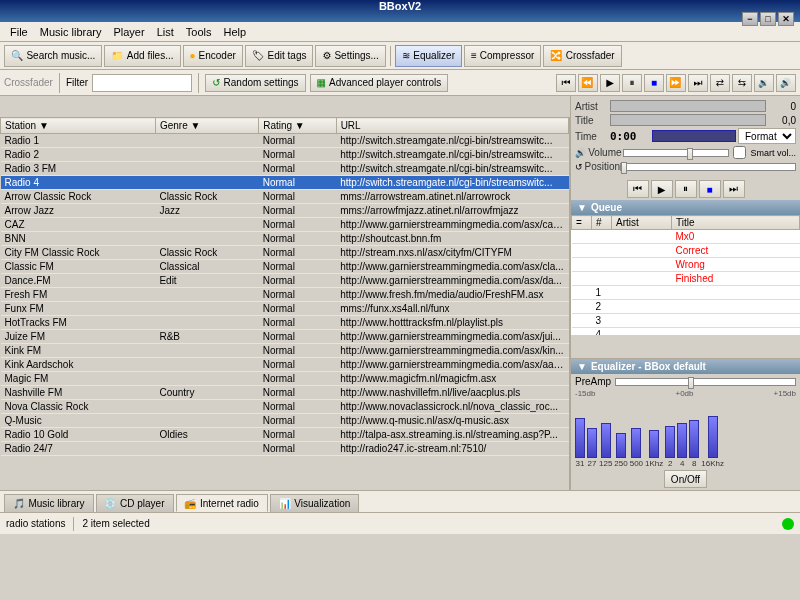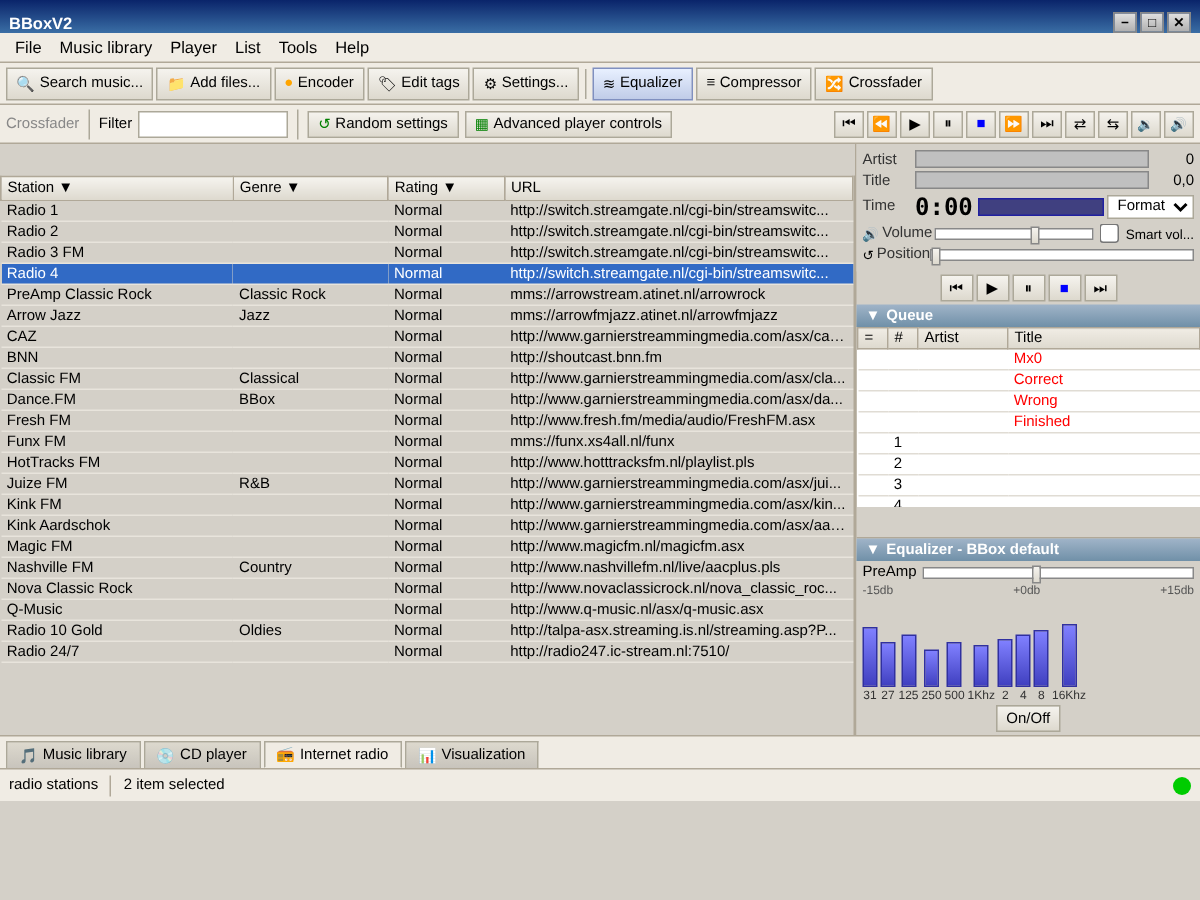--- a/index.html
+++ b/index.html
@@ -11,24 +11,25 @@
       height: 600px;
       overflow: hidden;
       user-select: none;
     }
     
     .title-bar {
       background: linear-gradient(to bottom, #0a246a, #3a6ea5);
       color: white;
       height: 22px;
       display: flex;
-      align-items: flex-end;
+      align-items: center;
       padding: 0 6px;
       font-size: 11px;
       font-weight: bold;
+      flex-direction: column;
     }
     .title-bar-buttons {
       margin-left: auto;
       display: flex;
       gap: 2px;
     }
     .title-btn {
       width: 16px; height: 14px;
       background: linear-gradient(to bottom, #e0e0e0, #b0b0b0);
       border: 1px solid #888;
@@ -480,21 +481,21 @@
       <td>Normal</td>
       <td style="max-width:180px;overflow:hidden;text-overflow:ellipsis;">http://switch.streamgate.nl/cgi-bin/streamswitc...</td>
     </tr>
             <tr class="selected">
       <td style="max-width:120px;overflow:hidden;text-overflow:ellipsis;">Radio 4</td>
       <td></td>
       <td>Normal</td>
       <td style="max-width:180px;overflow:hidden;text-overflow:ellipsis;">http://switch.streamgate.nl/cgi-bin/streamswitc...</td>
     </tr>
             <tr>
-      <td style="max-width:120px;overflow:hidden;text-overflow:ellipsis;">PreAmp Classic Rock</td>
+      <td style="max-width:120px;overflow:hidden;text-overflow:ellipsis;">Arrow Classic Rock</td>
       <td>Classic Rock</td>
       <td>Normal</td>
       <td style="max-width:180px;overflow:hidden;text-overflow:ellipsis;">mms://arrowstream.atinet.nl/arrowrock</td>
     </tr>
             <tr>
       <td style="max-width:120px;overflow:hidden;text-overflow:ellipsis;">Arrow Jazz</td>
       <td>Jazz</td>
       <td>Normal</td>
       <td style="max-width:180px;overflow:hidden;text-overflow:ellipsis;">mms://arrowfmjazz.atinet.nl/arrowfmjazz</td>
     </tr>
@@ -504,28 +505,34 @@
       <td>Normal</td>
       <td style="max-width:180px;overflow:hidden;text-overflow:ellipsis;">http://www.garnierstreammingmedia.com/asx/caz...</td>
     </tr>
             <tr>
       <td style="max-width:120px;overflow:hidden;text-overflow:ellipsis;">BNN</td>
       <td></td>
       <td>Normal</td>
       <td style="max-width:180px;overflow:hidden;text-overflow:ellipsis;">http://shoutcast.bnn.fm</td>
     </tr>
             <tr>
+      <td style="max-width:120px;overflow:hidden;text-overflow:ellipsis;">City FM Classic Rock</td>
+      <td>Classic Rock</td>
+      <td>Normal</td>
+      <td style="max-width:180px;overflow:hidden;text-overflow:ellipsis;">http://stream.nxs.nl/asx/cityfm/CITYFM</td>
+    </tr>
+            <tr>
       <td style="max-width:120px;overflow:hidden;text-overflow:ellipsis;">Classic FM</td>
       <td>Classical</td>
       <td>Normal</td>
       <td style="max-width:180px;overflow:hidden;text-overflow:ellipsis;">http://www.garnierstreammingmedia.com/asx/cla...</td>
     </tr>
             <tr>
       <td style="max-width:120px;overflow:hidden;text-overflow:ellipsis;">Dance.FM</td>
-      <td>BBox</td>
+      <td>Edit</td>
       <td>Normal</td>
       <td style="max-width:180px;overflow:hidden;text-overflow:ellipsis;">http://www.garnierstreammingmedia.com/asx/da...</td>
     </tr>
             <tr>
       <td style="max-width:120px;overflow:hidden;text-overflow:ellipsis;">Fresh FM</td>
       <td></td>
       <td>Normal</td>
       <td style="max-width:180px;overflow:hidden;text-overflow:ellipsis;">http://www.fresh.fm/media/audio/FreshFM.asx</td>
     </tr>
             <tr>
@@ -607,21 +614,21 @@
         <div class="info-bar" style="background:#c0c0c0;"></div>
         <span class="info-val">0</span>
       </div>
       <div class="info-row">
         <span class="info-label">Title</span>
         <div class="info-bar" style="background:#c0c0c0;"></div>
         <span class="info-val">0,0</span>
       </div>
       <div class="info-row" style="margin-top:2px;">
         <span class="info-label">Time</span>
-        <span class="time-display" style="width:40px;font-size:16px;">0:00</span>
+        <span class="time-display" style="width:40px;font-size:11px;">0:00</span>
         <div style="flex:1;height:12px;background:#404080;border:1px solid #2020a0;margin:0 2px;"></div>
         <select class="format-select">
           <option>Format</option>
         </select>
       </div>
       <div class="info-row" style="margin-top:2px;">
         <span style="font-size:9px;margin-right:2px;">🔊</span>
         <span class="info-label">Volume</span>
         <div class="volume-slider">
           <div class="slider-handle" style="left:60%;"></div>

